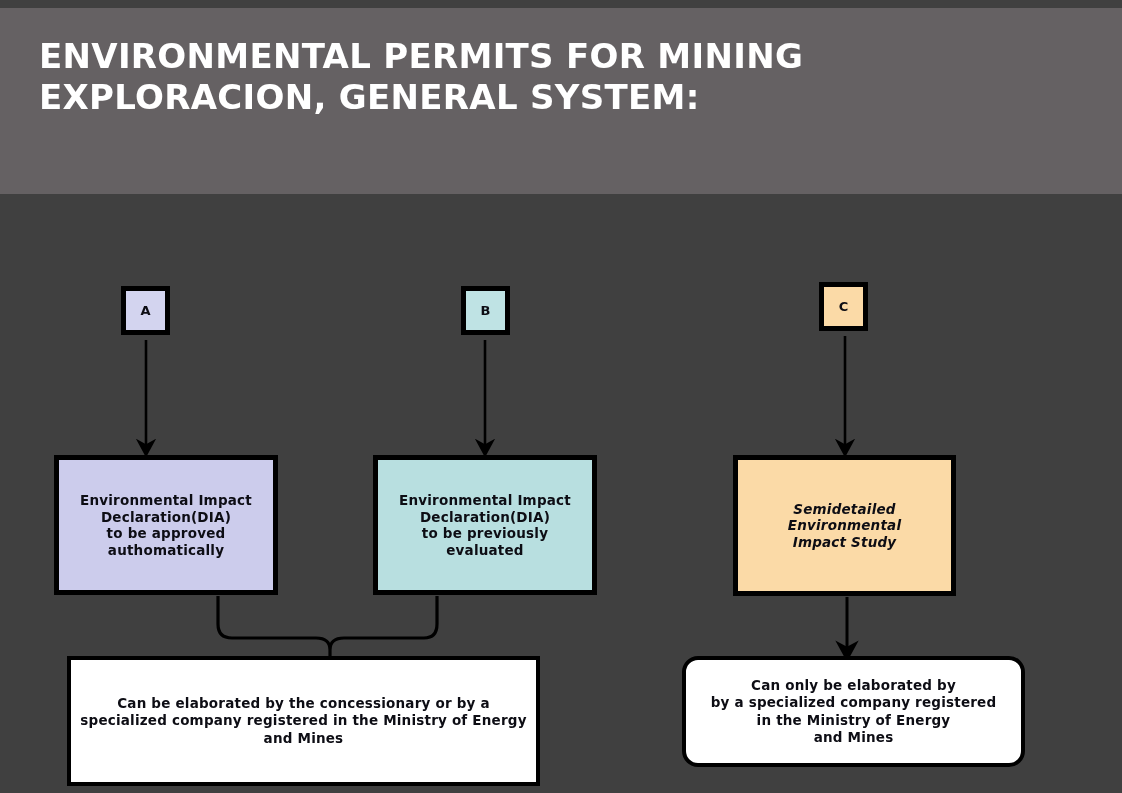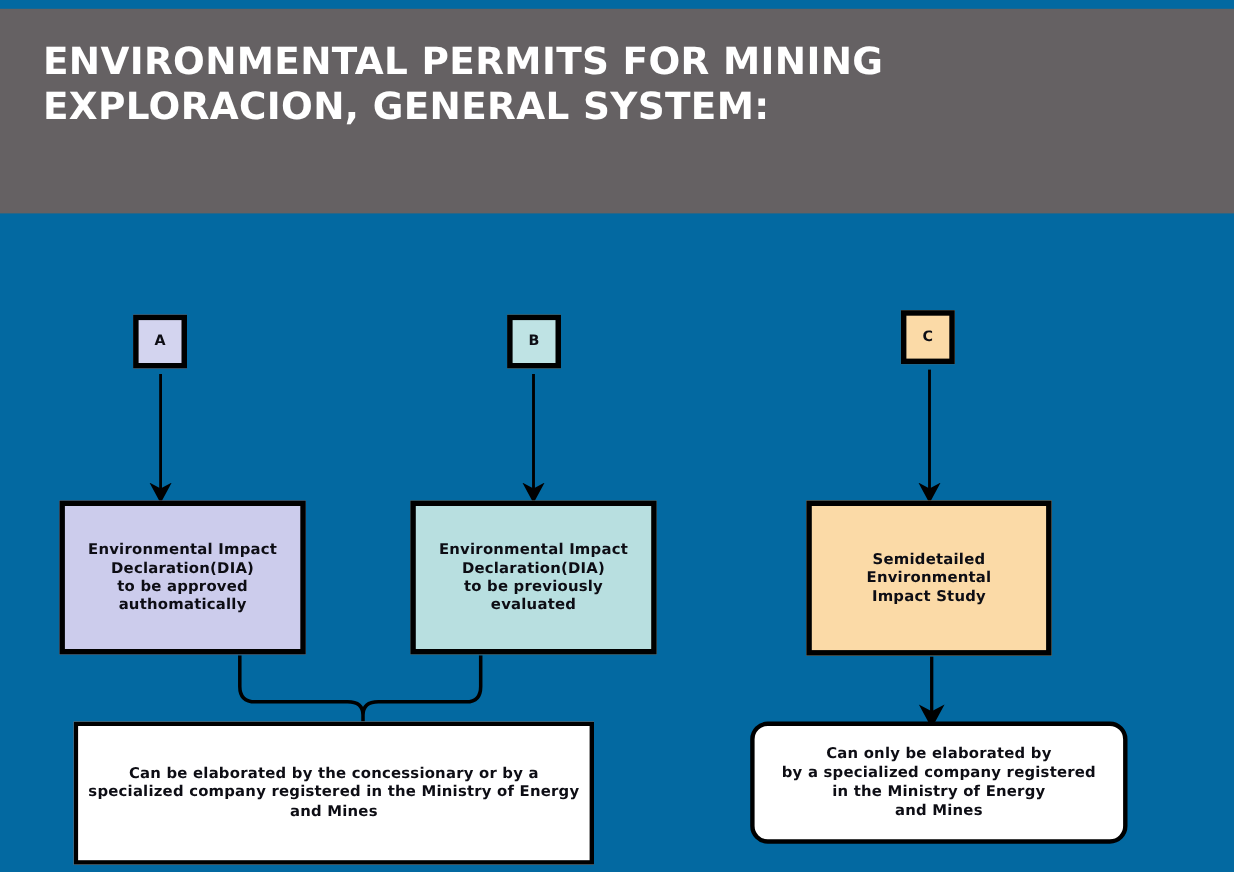--- a/index.html
+++ b/index.html
@@ -7,21 +7,21 @@
     padding: 0;
     background: #ffffff;
   }
   body {
     font-family: "DejaVu Sans", sans-serif;
   }
   #slide {
     position: relative;
     width: 1122px;
     height: 793px;
-    background: #0369a1;
+    background: #404040;
     overflow: hidden;
   }
   
   #header-band {
     position: absolute;
     left: 0px;
     top: 8px;
     width: 1122px;
     height: 186px;
     background: #656163;
@@ -72,21 +72,21 @@
     white-space: pre-line;
     letter-spacing: 0.2px;
   }
   
   #tag-a { left: 121px; top: 286px; background: #d3d4ef; }
   #tag-b { left: 461px; top: 286px; background: #bfe3e4; }
   #tag-c { left: 819px; top: 282px; background: #fbdaa7; }
 
   #box-a  { left: 54px;  top: 455px; width: 224px; height: 140px; background: #ccccec; }
   #box-b  { left: 373px; top: 455px; width: 224px; height: 140px; background: #b8dfe0; }
-  #box-c  { left: 733px; top: 455px; width: 223px; height: 141px; background: #fbdaa7; }
+  #box-c  { left: 733px; top: 455px; width: 223px; height: 141px; background: #fbdaa7; font-style: italic; }
 
   #box-bottom-left  { left: 67px;  top: 656px; width: 473px; height: 130px; }
   #box-bottom-right { left: 682px; top: 656px; width: 343px; height: 111px; border-radius: 16px; }
 
   
   #connectors {
     position: absolute;
     left: 0;
     top: 0;
     width: 1122px;

